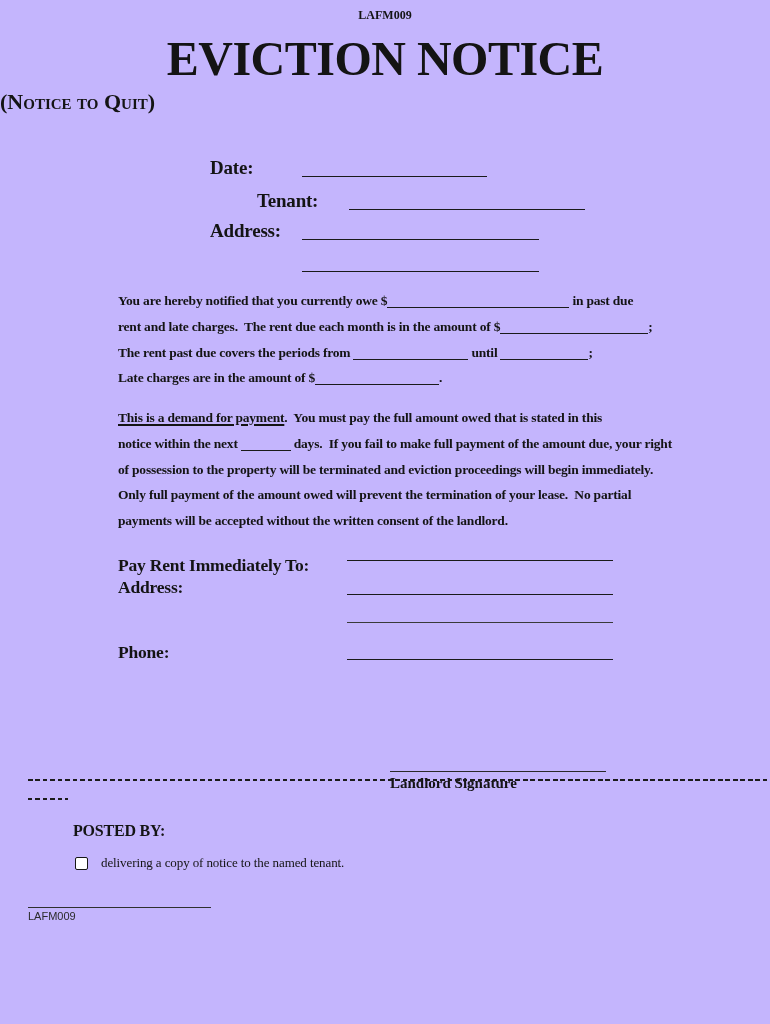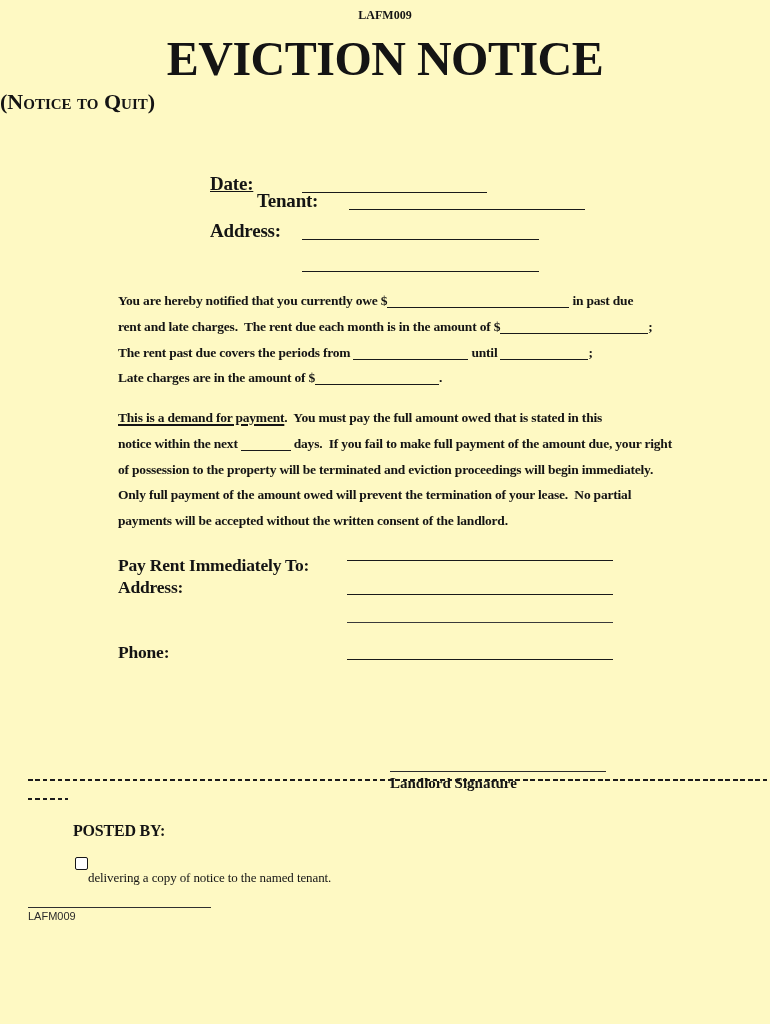--- a/index.html
+++ b/index.html
@@ -1,20 +1,20 @@
 <!DOCTYPE html>
 <html><head>
 <meta charset="utf-8">
 <style>
   html, body { margin: 0; padding: 0; background: #ffffff; }
   .page {
     position: relative;
     width: 770px;
     height: 1024px;
-    background: #fef9c3;
+    background: #c4b5fd;
     color: #141414;
     font-family: "Liberation Serif", serif;
     overflow: hidden;
   }
   .abs { position: absolute; }
 
   
   .top-code {
     top: 8px; left: 0; right: 0;
     text-align: center;
@@ -71,21 +71,21 @@
   .dash-row {
     height: 2px;
     background: repeating-linear-gradient(90deg, #1c1c1c 0 4.5px, transparent 4.5px 7.5px);
   }
   .dash1 { top: 779px; left: 28px; width: 739px; }
   .dash2 { top: 798px; left: 28px; width: 40px; }
 
   
   .posted-heading { top: 822px; left: 73px; font-weight: bold; font-size: 16px; letter-spacing: -0.2px; }
   .check-item { left: 75px; display: flex; align-items: flex-start; width: 680px; }
-  .check1 { top: 855px; flex-direction: column; }
+  .check1 { top: 855px; }
   .check2 { top: 885px; }
   .checkbox {
     flex: 0 0 auto;
     width: 11px; height: 11px;
     border: 1.7px solid #171717;
     border-radius: 2px;
     margin-top: 2px;
     background: #ffffff;
   }
   .check-text { margin-left: 13px; font-size: 13px; letter-spacing: -0.1px; }
@@ -97,21 +97,21 @@
 </head>
 <body>
 
 <div class="page">
 
   <div class="abs top-code">LAFM009</div>
   <div class="abs title">EVICTION NOTICE</div>
   <div class="abs subtitle">(Notice to Quit)</div>
 
   <div class="abs recipient">
-    <div class="f-row" style="top:16px;text-decoration:underline;"><span class="f-label">Date:</span><span class="f-line" style="left:92px; top:19px; width:185px;"></span></div>
+    <div class="f-row" style="top:0;"><span class="f-label">Date:</span><span class="f-line" style="left:92px; top:19px; width:185px;"></span></div>
     <div class="f-row" style="top:33px;margin-left:47px;"><span class="f-label">Tenant:</span><span class="f-line" style="left:92px; top:19px; width:236px;"></span></div>
     <div class="f-row" style="top:63px;"><span class="f-label">Address:</span><span class="f-line" style="left:92px; top:19px; width:237px;"></span></div>
     <div class="f-row" style="top:95px;">
         <span class="f-line" style="left:92px; top:19px; width:237px;"></span>
       </div>
   </div>
 
   <div class="abs para para1">
     <div class="pline"><span>You are hereby notified that you currently owe $</span><span class="blank" style="width:182px; margin-left:0;"></span><span>in past due</span></div>
     <div class="pline"><span>rent and late charges.  The rent due each month is in the amount of $</span><span class="blank" style="width:148px; margin-left:0; margin-right:0;"></span><span>;</span></div>

